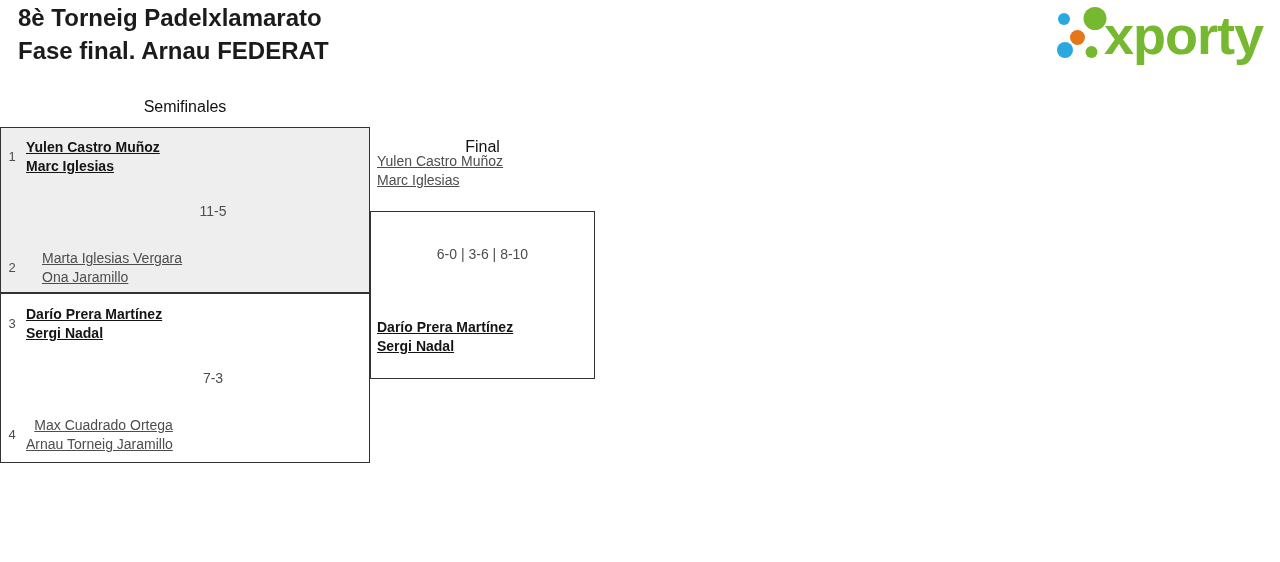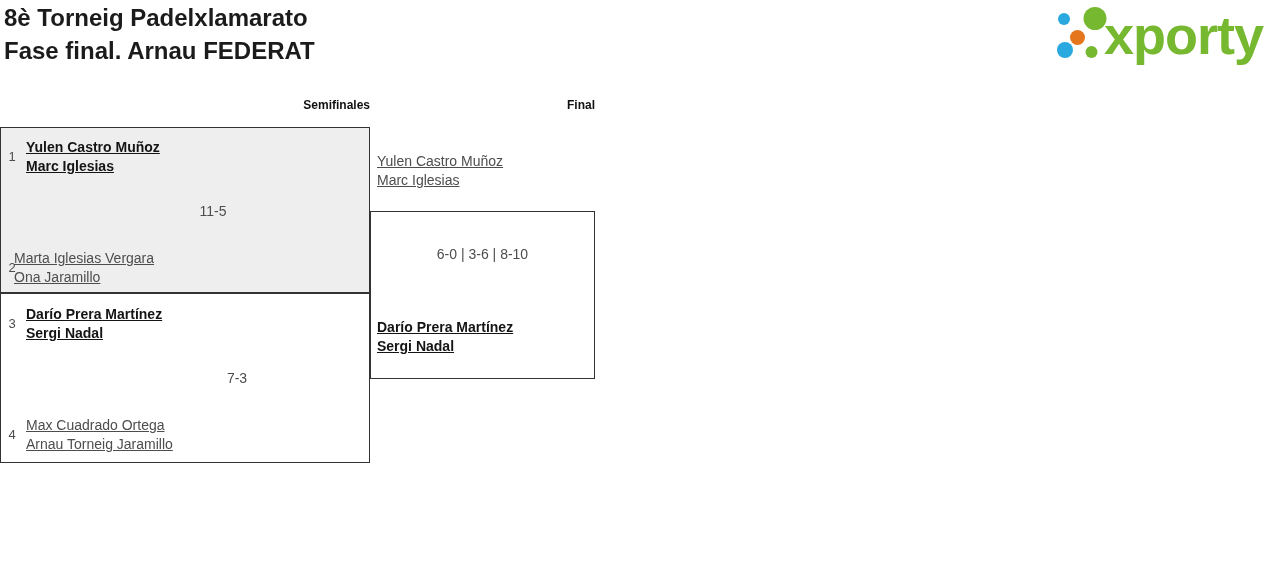--- a/index.html
+++ b/index.html
@@ -12,21 +12,21 @@
     width: 1280px;
     height: 562px;
     overflow: hidden;
     font-family: "Liberation Sans", sans-serif;
     color: #4d4d4d;
   }
   .abs { position: absolute; }
 
   
   .page-title {
-    left: 4px;
+    left: 18px;
     top: 1px;
     font-size: 24px;
     font-weight: 700;
     line-height: 33px;
     color: #1b1b1b;
     letter-spacing: 0px;
     white-space: nowrap;
   }
   .logo {
     left: 1048px;
@@ -48,27 +48,27 @@
     line-height: 52px;
     font-weight: 700;
     letter-spacing: -1px;
     color: #76b82f;
     white-space: nowrap;
   }
 
   
   .round-label {
     top: 98px;
-    font-size: 12px;
-    font-weight: 700;
+    font-size: 16px;
+    font-weight: 400;
     color: #111111;
-    text-align: right;
+    text-align: center;
   }
   .round-label.semis { left: 0px;  width: 370px; }
-  .round-label.final { left: 370px; width: 225px; }
+  .round-label.final { left: 370px; width: 225px; margin-top: 40px; }
 
   
   .match-box {
     border: 1px solid #333333;
     background: #ffffff;
     box-sizing: border-box;
   }
   #sf-box-1 { left: 0px;   top: 127px; width: 370px; height: 166px; background: #eeeeee; }
   #sf-box-2 { left: 0px;   top: 293px; width: 370px; height: 170px; }
   #final-box{ left: 370px; top: 211px; width: 225px; height: 168px; }
@@ -129,33 +129,33 @@
 <div id="sf-box-2" class="abs match-box"></div>
 <div id="final-box" class="abs match-box"></div>
 
 <div class="abs seed" style="left:2px; top:138px;">1</div>
 <div class="abs team winner" style="left:26px; top:138px;">
   <div>Yulen Castro Muñoz</div>
   <div>Marc Iglesias</div>
 </div>
 <div class="abs score sf" style="top:202px;">11-5</div>
 <div class="abs seed" style="left:2px; top:249px;">2</div>
-<div class="abs team" style="left:14px; top:249px;">
+<div class="abs team" style="left:42px; top:249px;">
   <div>Marta Iglesias Vergara</div>
   <div>Ona Jaramillo</div>
 </div>
 
 <div class="abs seed" style="left:2px; top:305px;">3</div>
 <div class="abs team winner" style="left:26px; top:305px;">
   <div>Darío Prera Martínez</div>
   <div>Sergi Nadal</div>
 </div>
-<div class="abs score sf" style="top:369px;padding-left:24px;">7-3</div>
+<div class="abs score sf" style="top:369px;">7-3</div>
 <div class="abs seed" style="left:2px; top:416px;">4</div>
-<div class="abs team" style="left:26px; top:416px;">
+<div class="abs team" style="left:26px; top:416px;text-align:right;">
   <div>Max Cuadrado Ortega</div>
   <div>Arnau Torneig Jaramillo</div>
 </div>
 
 <div class="abs team" style="left:377px; top:152px;">
   <div>Yulen Castro Muñoz</div>
   <div>Marc Iglesias</div>
 </div>
 <div class="abs score fin" style="top:245px;">6-0 | 3-6 | 8-10</div>
 <div class="abs team winner" style="left:377px; top:318px;">

